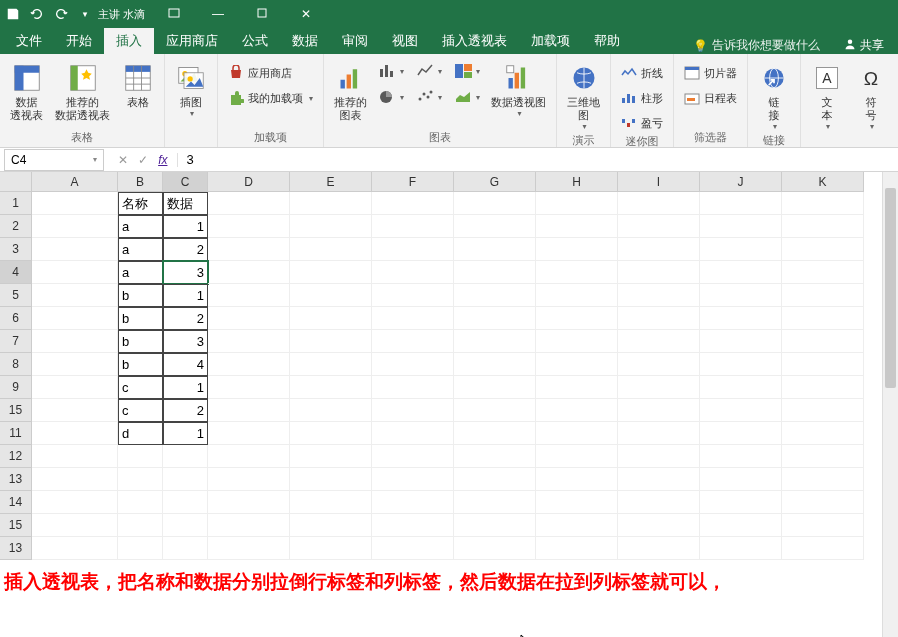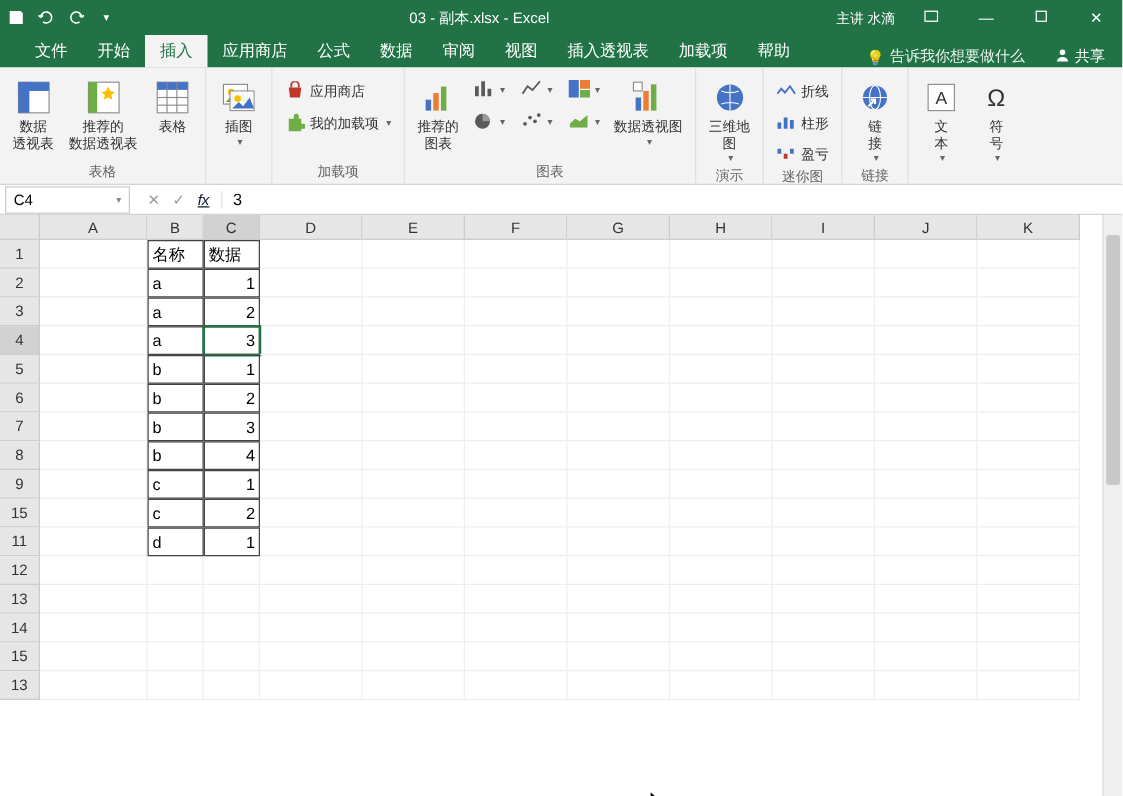--- a/index.html
+++ b/index.html
@@ -7,21 +7,21 @@
 
 
 .titlebar { height: 28px; background: #217346; display: flex; align-items: center; color: #fff; }
 .titlebar .qat { display: flex; gap: 10px; padding: 0 6px; align-items: center; }
 .titlebar .qat-icon { width: 14px; height: 14px; display: inline-flex; align-items: center; justify-content: center; font-size: 13px; cursor: pointer; }
 .titlebar .title-center { flex: 1; text-align: center; font-size: 12px; }
 .titlebar .right-group { display: flex; align-items: center; gap: 14px; padding-right: 6px; }
 .titlebar .win-btn { width: 30px; text-align: center; cursor: pointer; }
 
 
-.tabbar { height: 26px; background: #217346; display: flex; align-items: flex-end; padding-left: 16px; color: #fff; }
+.tabbar { height: 26px; background: #217346; display: flex; align-items: flex-end; padding-left: 4px; color: #fff; }
 .tab { padding: 4px 12px 4px; font-size: 13px; cursor: pointer; }
 .tab.active { background: #f3f3f3; color: #217346; }
 .tell-me { margin-left: auto; display: flex; align-items: center; gap: 4px; padding: 0 10px; font-size: 12px; opacity: .9; }
 .share-btn { padding: 0 14px; display: flex; align-items: center; gap: 4px; cursor: pointer; }
 
 
 .ribbon { height: 94px; background: #f3f3f3; border-bottom: 1px solid #d4d4d4; display: flex; }
 .ribbon-group { border-right: 1px solid #e0e0e0; display: flex; flex-direction: column; align-items: center; padding: 2px 6px; }
 .ribbon-group .content { flex: 1; display: flex; align-items: flex-start; gap: 4px; padding-top: 4px; }
 .ribbon-group .label { font-size: 11px; color: #666; padding-bottom: 0; }
@@ -87,21 +87,20 @@
           <path fill="none" stroke="#fff" stroke-width="1.5" d="M3 8a5 5 0 1 1 2 4M3 8l-2-2m2 2l2-2"></path>
         </svg>
       </span>
     <span class="qat-icon">
         <svg width="14" height="14" viewBox="0 0 16 16">
           <path fill="none" stroke="#fff" stroke-width="1.5" d="M13 8a5 5 0 1 0-2 4M13 8l2-2m-2 2l-2-2"></path>
         </svg>
       </span>
     <span class="qat-icon" style="font-size:9px;">▾</span>
   </div>
-  <div class="title-center">03 - 副本.xlsx - Excel</div>
   <div class="right-group">
     <span style="font-size:11px;">主讲 水滴</span>
     <span class="win-btn"><svg width="12" height="12" viewBox="0 0 12 12">
           <rect x="1" y="2" width="10" height="8" fill="none" stroke="#fff"></rect>
         </svg></span>
     <span class="win-btn">—</span>
     <span class="win-btn"><svg width="10" height="10" viewBox="0 0 10 10">
           <rect x="1" y="1" width="8" height="8" fill="none" stroke="#fff"></rect>
         </svg></span>
     <span class="win-btn">✕</span>
@@ -343,20 +342,45 @@
                 <rect x="11" y="2" width="3" height="4" fill="#4472c4"></rect>
               </svg>
             </span>
             <span>盈亏</span>
           </div>
       </div>
     </div>
     <div class="label">迷你图</div>
   </div>
 
+  <div class="ribbon-group">
+    <div class="content">
+      <div class="small-col">
+        <div class="small-btn">
+            <span class="si">
+              <svg width="16" height="14" viewBox="0 0 16 14">
+                <rect x="1" y="1" width="14" height="12" fill="#fff" stroke="#888"></rect>
+                <rect x="1" y="1" width="14" height="3" fill="#4472c4"></rect>
+              </svg>
+            </span>
+            <span>切片器</span>
+          </div>
+        <div class="small-btn">
+            <span class="si">
+              <svg width="16" height="14" viewBox="0 0 16 14">
+                <rect x="1" y="3" width="14" height="10" fill="#fff" stroke="#888"></rect>
+                <rect x="3" y="7" width="8" height="3" fill="#ed7d31"></rect>
+              </svg>
+            </span>
+            <span>日程表</span>
+          </div>
+      </div>
+    </div>
+    <div class="label">筛选器</div>
+  </div>
 
   <div class="ribbon-group">
     <div class="content">
       <div class="big-btn">
         <span class="bi">
             <svg width="28" height="28" viewBox="0 0 32 32">
               <circle cx="16" cy="16" r="11" fill="#4472c4"></circle>
               <ellipse cx="16" cy="16" rx="5" ry="11" fill="none" stroke="#fff"></ellipse>
               <line x1="5" y1="16" x2="27" y2="16" stroke="#fff"></line>
               <path d="M10 24l6-6m-4 0h4v4" stroke="#fff" fill="none" stroke-width="2"></path>
@@ -399,21 +423,21 @@
 </div>
 
 <div class="formula-row">
   <div class="name-box">
     <span>C4</span>
     <span class="nb-dd">▾</span>
   </div>
   <div class="fx-btns">
     <span style="color:#999;">✕</span>
     <span style="color:#999;">✓</span>
-    <span style="font-style:italic;color:#0f172a;text-decoration:underline;">fx</span>
+    <span style="font-style:italic;color:#4c1d95;text-decoration:underline;">fx</span>
   </div>
   <div class="fx-area">
     <span>3</span>
   </div>
 </div>
 
 <div class="sheet" style="height:465px; position:relative;">
   <div id="grid-area">
       <div class="colhdr-row">
         <div class="corner"></div>
@@ -656,16 +680,17 @@
             <div class="cell" style="width:82px"></div>
             <div class="cell" style="width:82px"></div>
             <div class="cell" style="width:82px"></div>
           </div>
         </div>
       </div>
     </div>
   <div class="vscroll">
       <div class="thumb"></div>
     </div>
+  <div class="overlay-text">插入透视表，把名称和数据分别拉倒行标签和列标签，然后数据在拉到列标签就可以，</div>
   <svg class="cursor" viewBox="0 0 14 18">
       <path d="M1 1l0 13 3-3 2 5 2-1-2-5 5 0z" fill="#fff" stroke="#000"></path>
     </svg>
 </div>
 
 </body></html>

